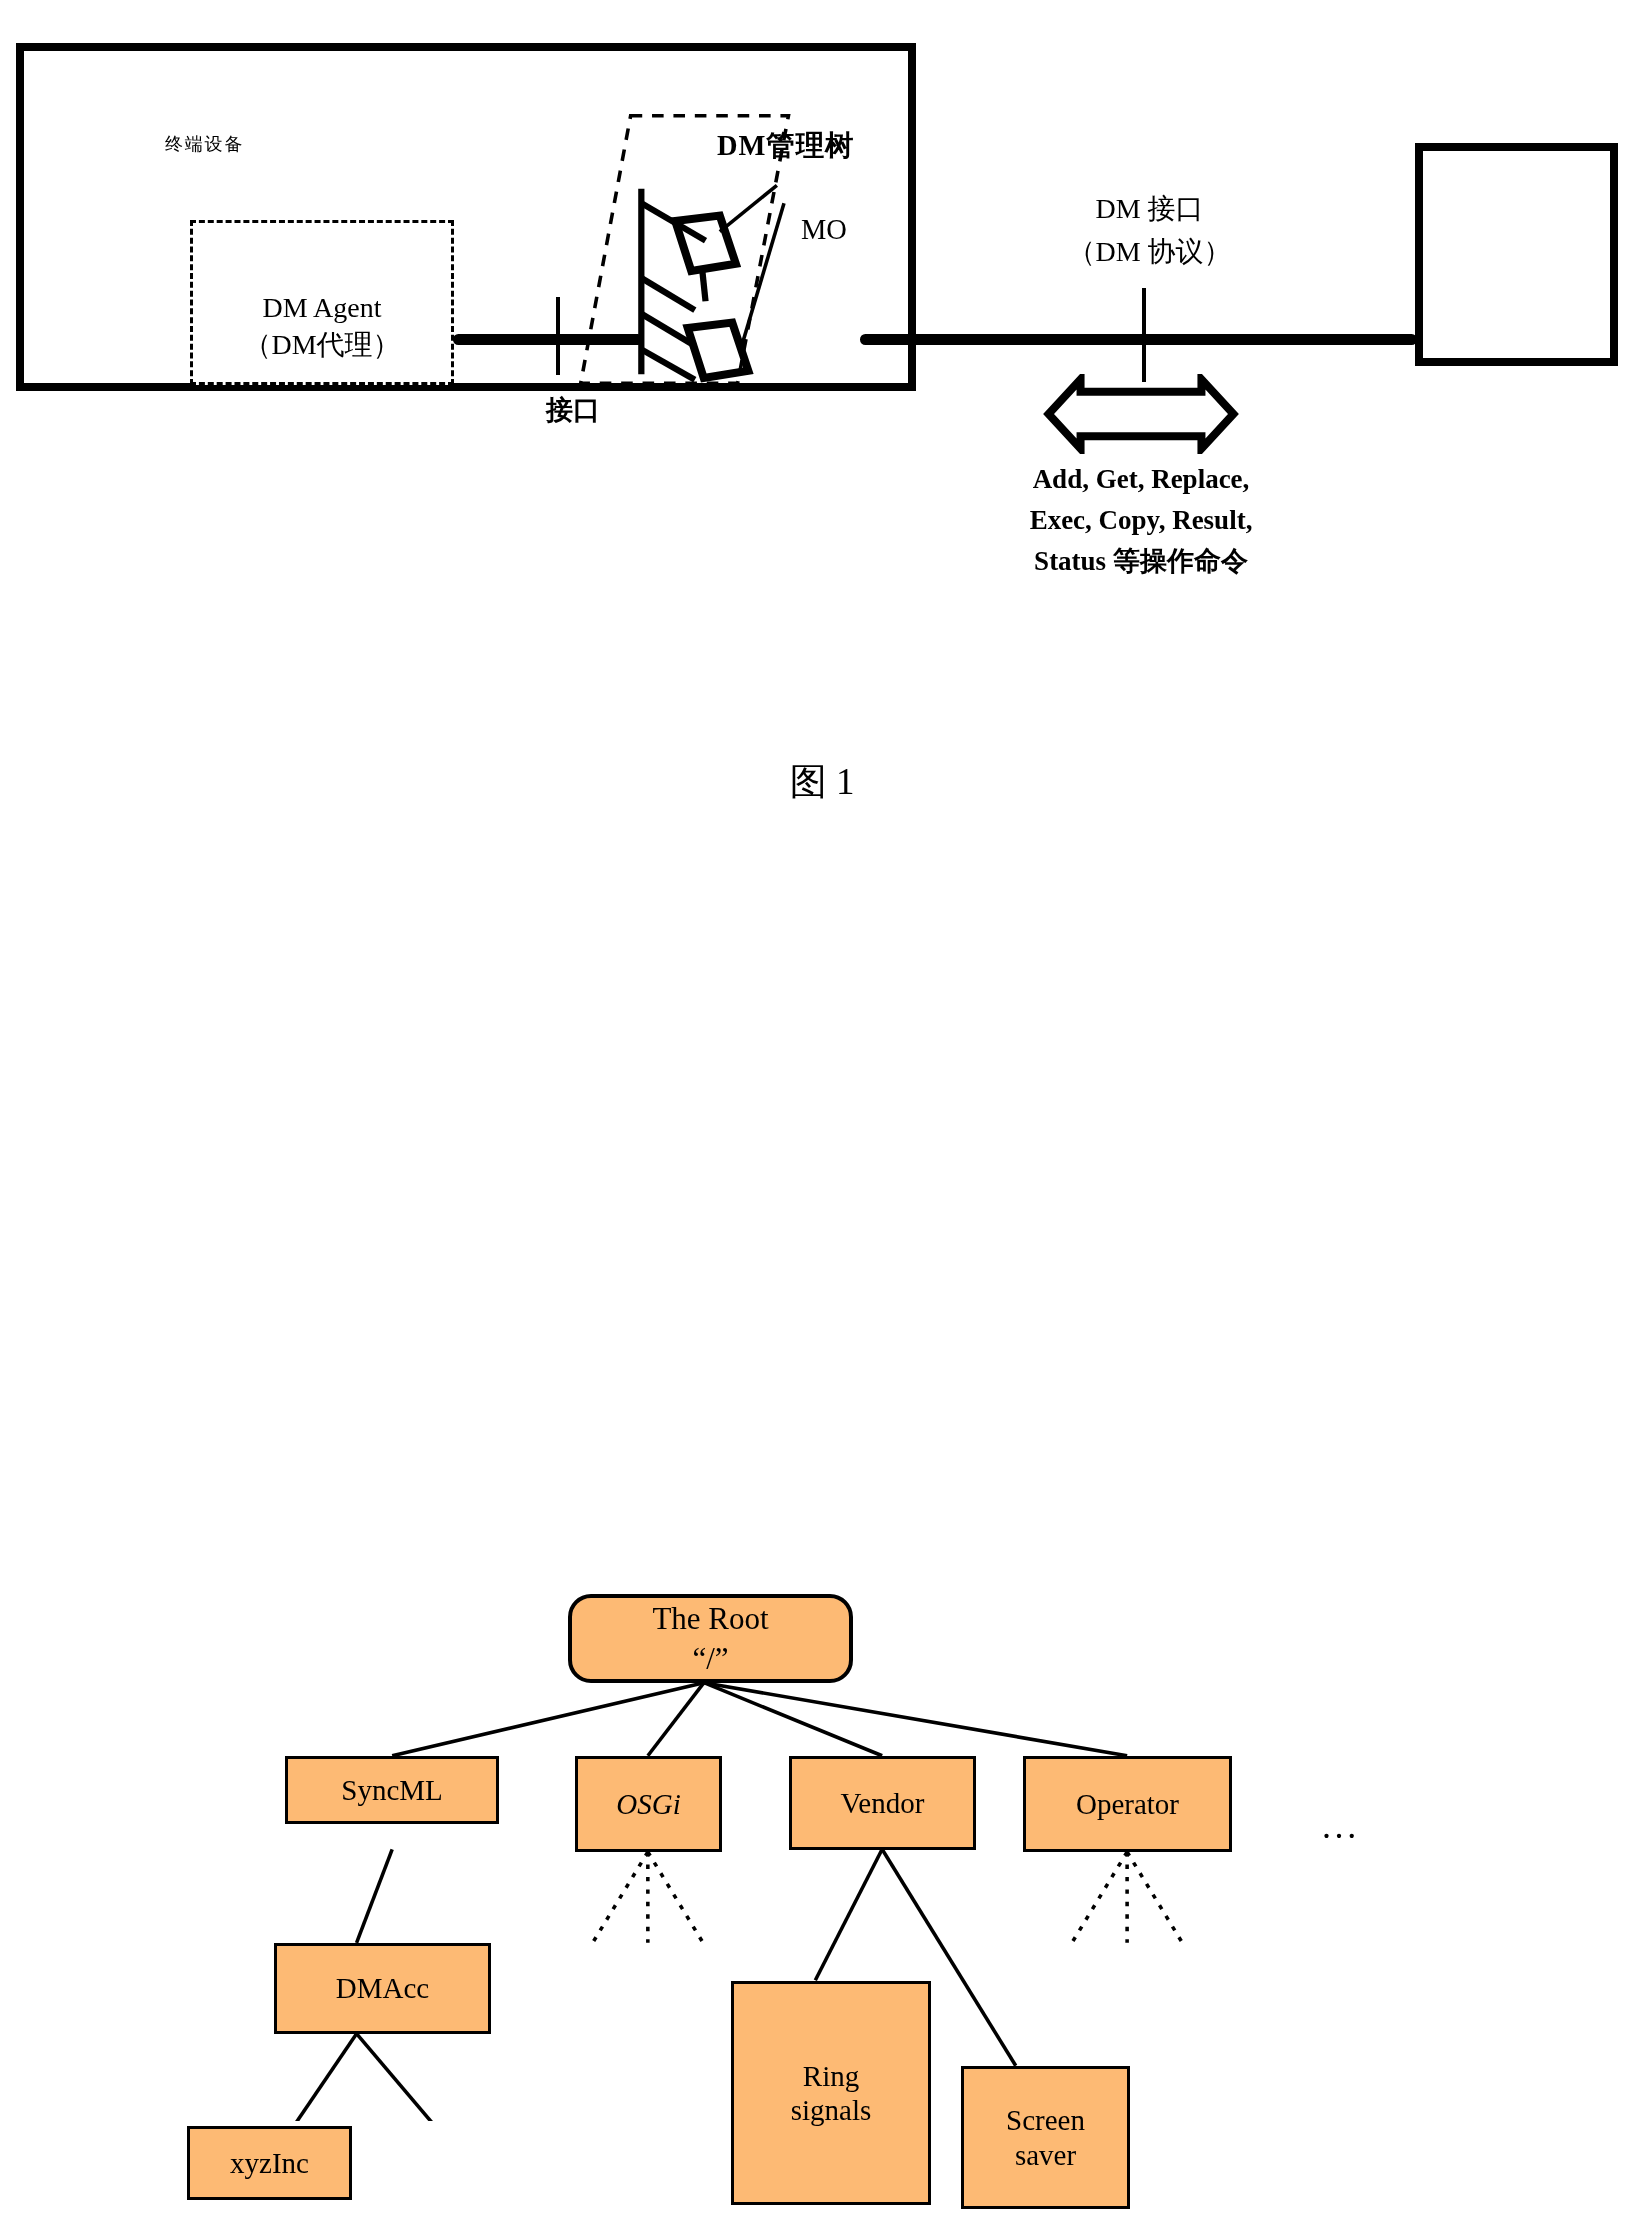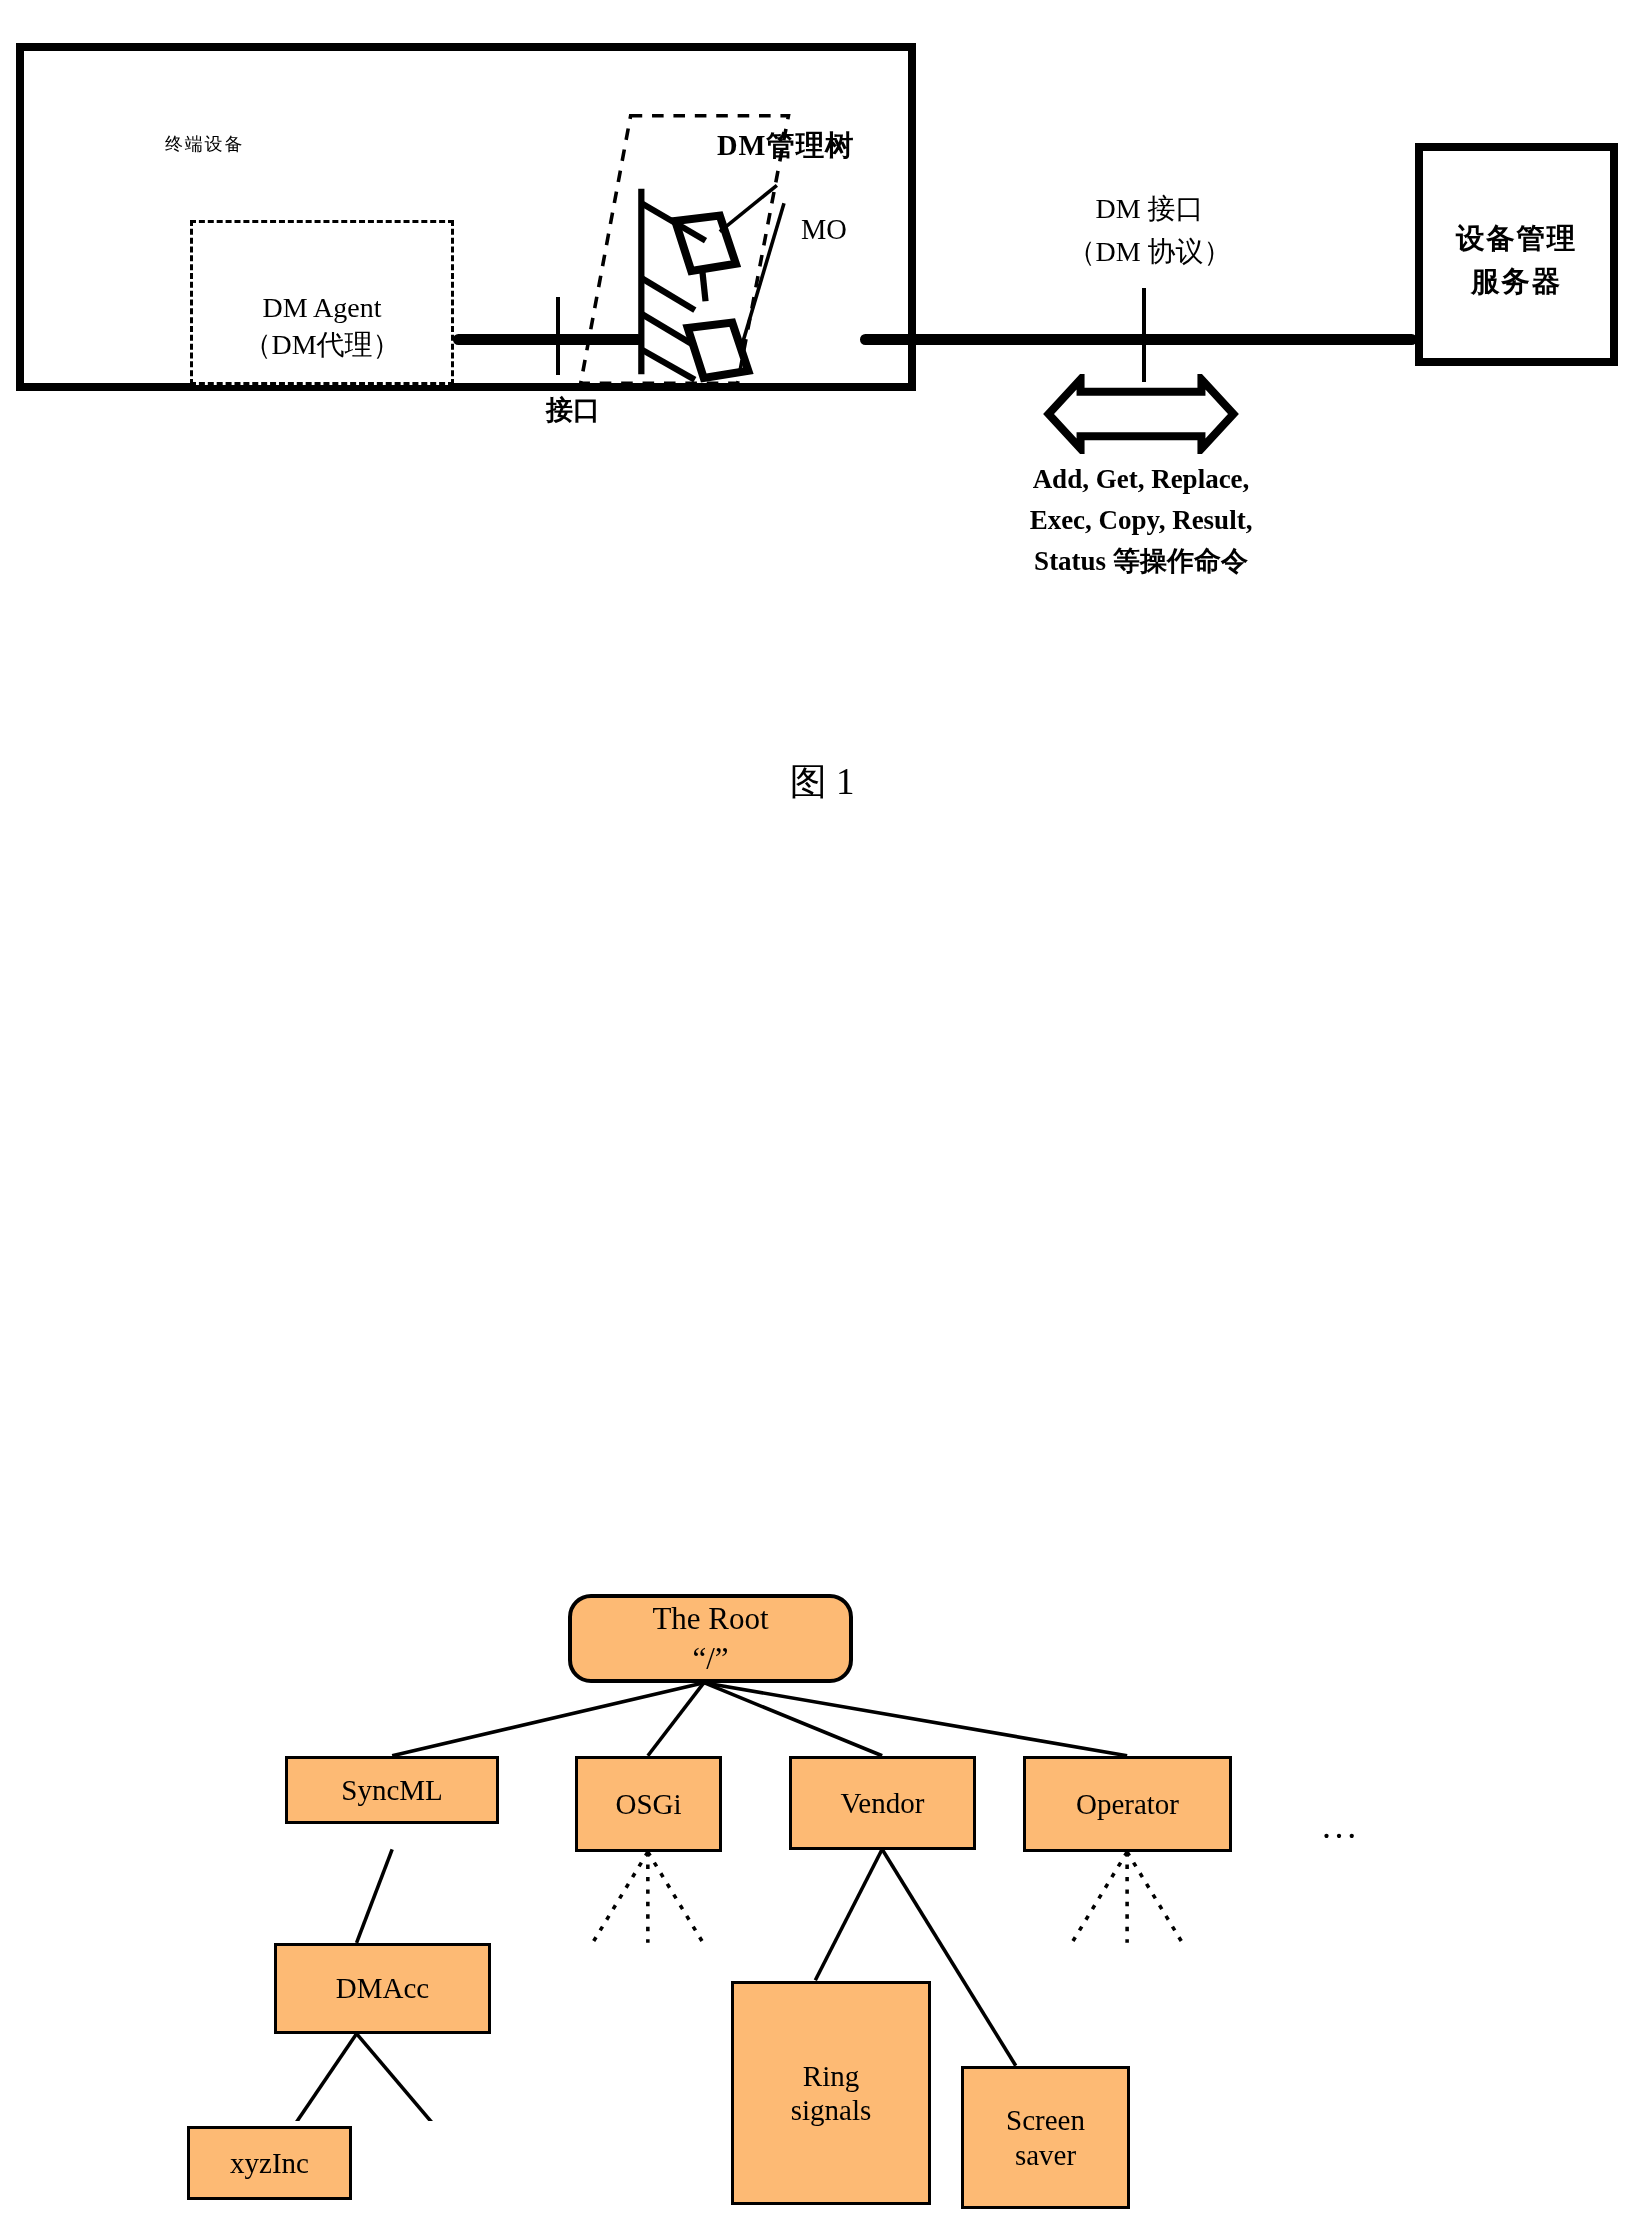--- a/index.html
+++ b/index.html
@@ -240,24 +240,20 @@
       <path d="M 42 20 L 42 6 L 6 45 L 42 84 L 42 70 L 178 70 L 178 84 L 214 45 L 178 6 L 178 20 Z" fill="#fff" stroke="#000" stroke-width="9" stroke-linejoin="miter"></path>
     </svg>
 
     <div class="ops-text">
       <div>Add, Get, Replace,</div>
       <div>Exec, Copy, Result,</div>
       <div>Status 等操作命令</div>
     </div>
 
     <div class="server-box"></div>
-    <div class="server-text">
-      <div>设备管理</div>
-      <div>服务器</div>
-    </div>
 
     <div class="fig-caption" id="cap1">图 1</div>
   </div>
 
   <div id="fig2">
 
     <svg class="edges" viewBox="0 0 1845 1200">
 
       <line x1="790" y1="708" x2="440" y2="790" stroke="#000" stroke-width="4"></line>
       <line x1="790" y1="708" x2="727" y2="790" stroke="#000" stroke-width="4"></line>
@@ -300,21 +296,21 @@
       <div>
         <div>The Root</div>
         <div>“/”</div>
       </div>
     </div>
 
     <div class="node" style="left:285px; top:704px; width:214px; height:68px;">
       <span>SyncML</span>
     </div>
 
-    <div class="node" style="left:575px; top:704px; width:147px; height:96px;">
+    <div class="node" style="left:575px; top:704px; width:147px; height:96px;font-style:italic;">
       <span>OSGi</span>
     </div>
 
     <div class="node" style="left:1023px; top:704px; width:209px; height:96px;">
       <span>Operator</span>
     </div>
 
     <div class="node" style="left:789px; top:704px; width:187px; height:94px;">
       <span>Vendor</span>
     </div>

